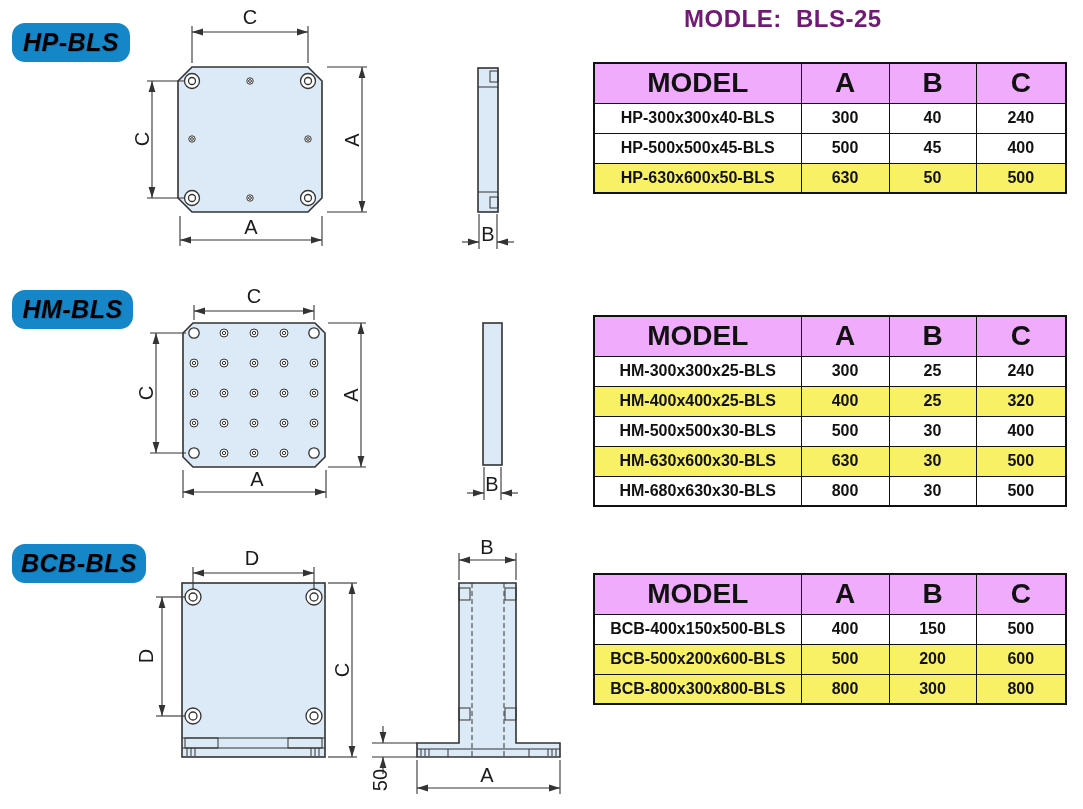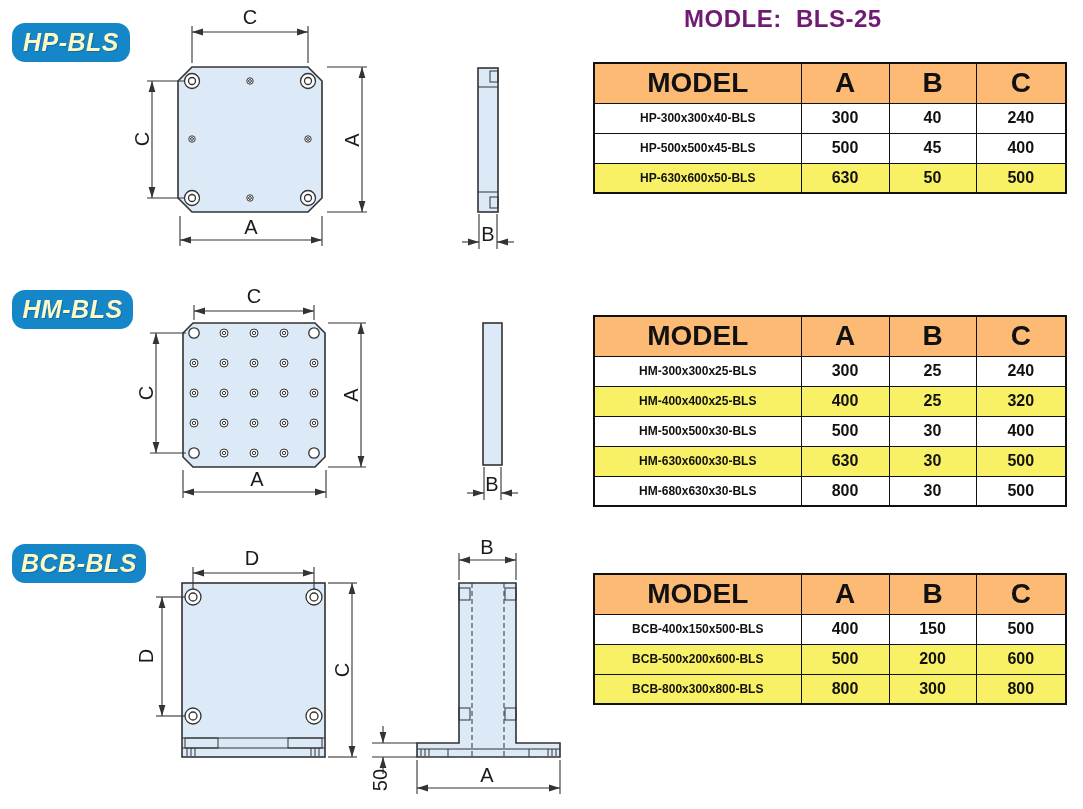--- a/index.html
+++ b/index.html
@@ -1,35 +1,35 @@
 <!DOCTYPE html>
 <html><head>
 <meta charset="utf-8">
 <style>
   html,body{margin:0;padding:0;background:#fff;font-family:"Liberation Sans",sans-serif}
   .page{position:relative;width:1083px;height:809px;background:#ffffff;overflow:hidden}
   .title{position:absolute;left:684px;top:5px;font-size:24px;font-weight:bold;color:#701a75;white-space:pre;letter-spacing:.5px}
-  .badge{position:absolute;height:39px;background:#1587c9;border-radius:13px;color:#fef9c3;font-weight:bold;font-style:italic;font-size:25px;display:flex;align-items:center;justify-content:center;letter-spacing:.5px;text-shadow:1px 1px 0 rgba(0,60,120,.35)}
+  .badge{position:absolute;height:39px;background:#1587c9;border-radius:13px;color:#000000;font-weight:bold;font-style:italic;font-size:25px;display:flex;align-items:center;justify-content:center;letter-spacing:.5px;text-shadow:1px 1px 0 rgba(0,60,120,.35)}
   svg.draw{position:absolute;left:0}
   svg text{font-family:"Liberation Sans",sans-serif;font-size:20px;fill:#1a1a1a}
   .shape{fill:#dcEAf7;stroke:#333;stroke-width:1.6}
   .hole{fill:#fff;stroke:#333;stroke-width:1.3}
   .dot{fill:#fff;stroke:#333;stroke-width:1}
   .ln{stroke:#333;stroke-width:1.1;fill:none}
   .thin{stroke:#333;stroke-width:1;fill:none}
   .dash{stroke-dasharray:5,3}
   .arr{fill:#333;stroke:none}
   .spec{position:absolute;border-collapse:collapse;table-layout:fixed;width:472px;border:2.5px solid #111;background:#fff}
   .spec th,.spec td{border:1.6px solid #111;text-align:center;vertical-align:middle;padding:0;color:#111;overflow:hidden}
-  .spec thead tr{height:40px;background:#fdba74}
+  .spec thead tr{height:40px;background:#f0abfc}
   .spec thead th{font-size:28px;font-weight:bold}
   .spec tbody tr{height:30px}
   .spec tbody tr.alt{background:#f9f165}
   .spec td{font-size:16px;font-weight:bold}
-  .spec td.m{font-size:12px}
+  .spec td.m{font-size:16px}
 </style>
 </head>
 <body>
 
 <div class="page">
 
   <div class="title">MODLE:  BLS-25</div>
 
   <div class="badge" style="left:12px;top:23px;width:118px">HP-BLS</div>
   <div class="badge" style="left:12px;top:290px;width:121px">HM-BLS</div>

